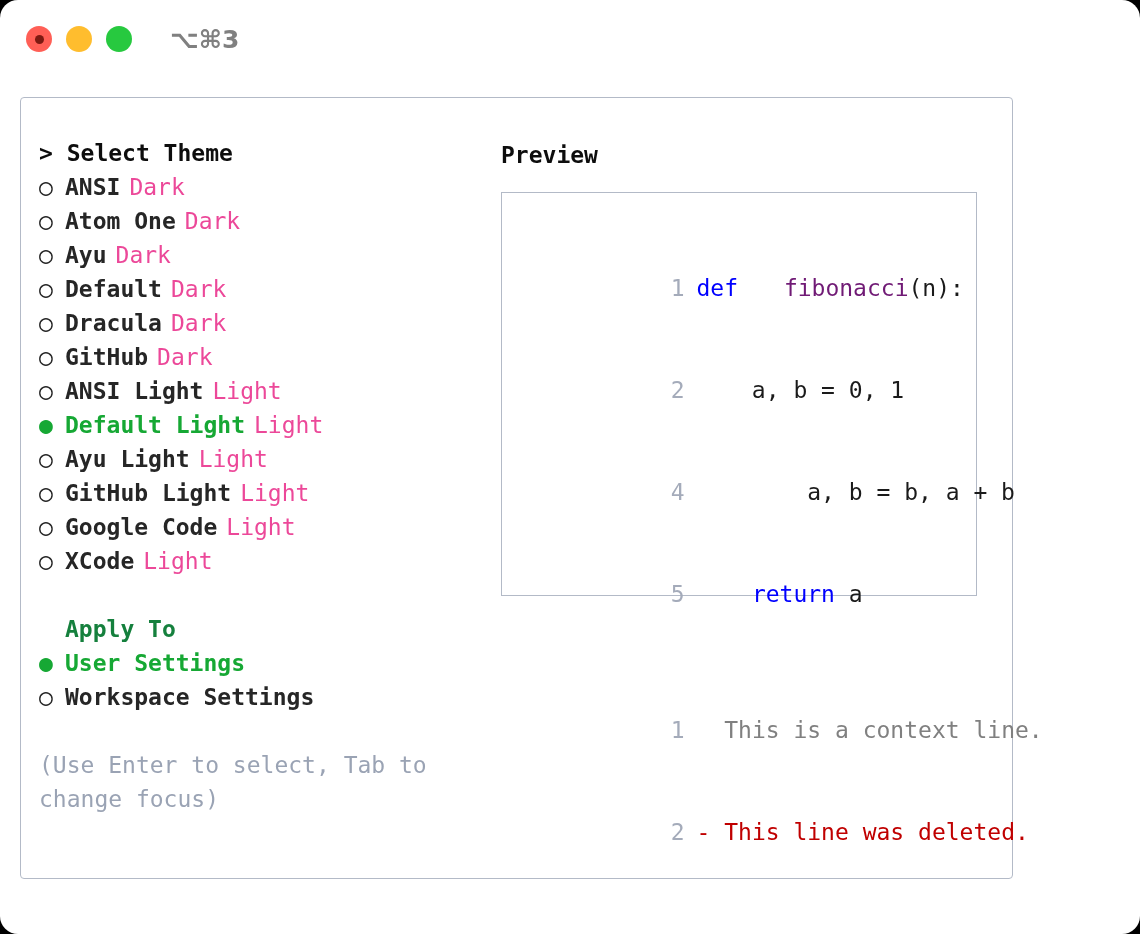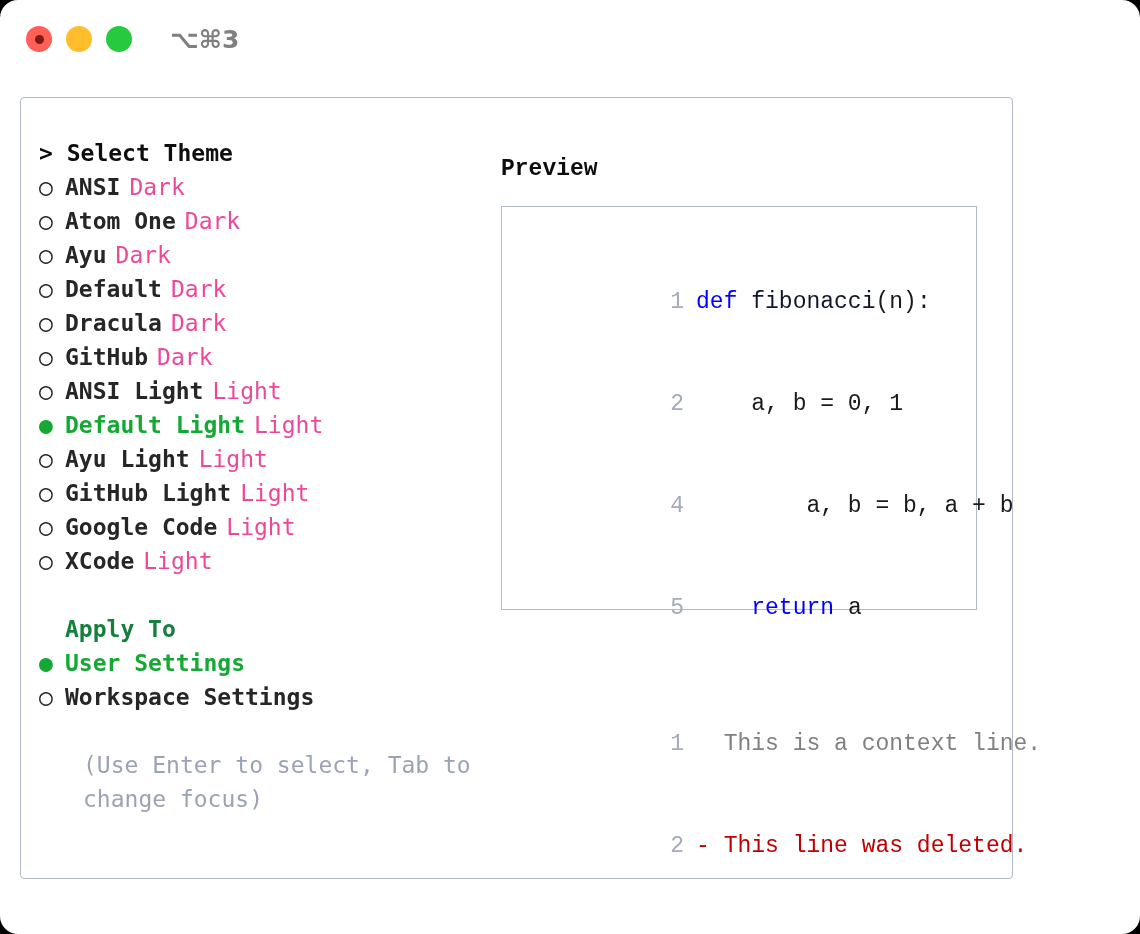--- a/index.html
+++ b/index.html
@@ -107,30 +107,28 @@
     font-weight: bold;
     color: #15803d;
     padding-left: 26px;
   }
   .hint {
     margin-top: 34px;
     font-size: 23px;
     line-height: 34px;
     color: #9aa3b4;
     width: 400px;
-    margin-left: 44px;
   }
 
   
   .right-col {
     position: absolute;
     left: 480px;
-    top: 54px;
+    top: 40px;
     width: 490px;
-    font-family: Liberation Mono, monospace;
   }
   .preview-title {
     font-size: 23px;
     font-weight: bold;
     color: #0d0d0d;
     line-height: 34px;
     margin-bottom: 20px;
   }
   .preview-box {
     width: 476px;
@@ -147,21 +145,21 @@
     color: #1a1a1a;
   }
   .ln {
     display: inline-block;
     width: 28px;
     text-align: right;
     color: #a4abba;
     margin-right: 12px;
   }
   .kw  { color: #0000ff; margin-top: 40px; }
-  .fn  { color: #0f172a; }
+  .fn  { color: #701a75; margin-left: 32px; }
   .blank-line { height: 34px; }
   .diff-ctx { color: #808080; }
   .diff-del { color: #c00000; }
 </style>
 </head>
 <body>
 
 <div id="screen">
 
   <div class="titlebar">

